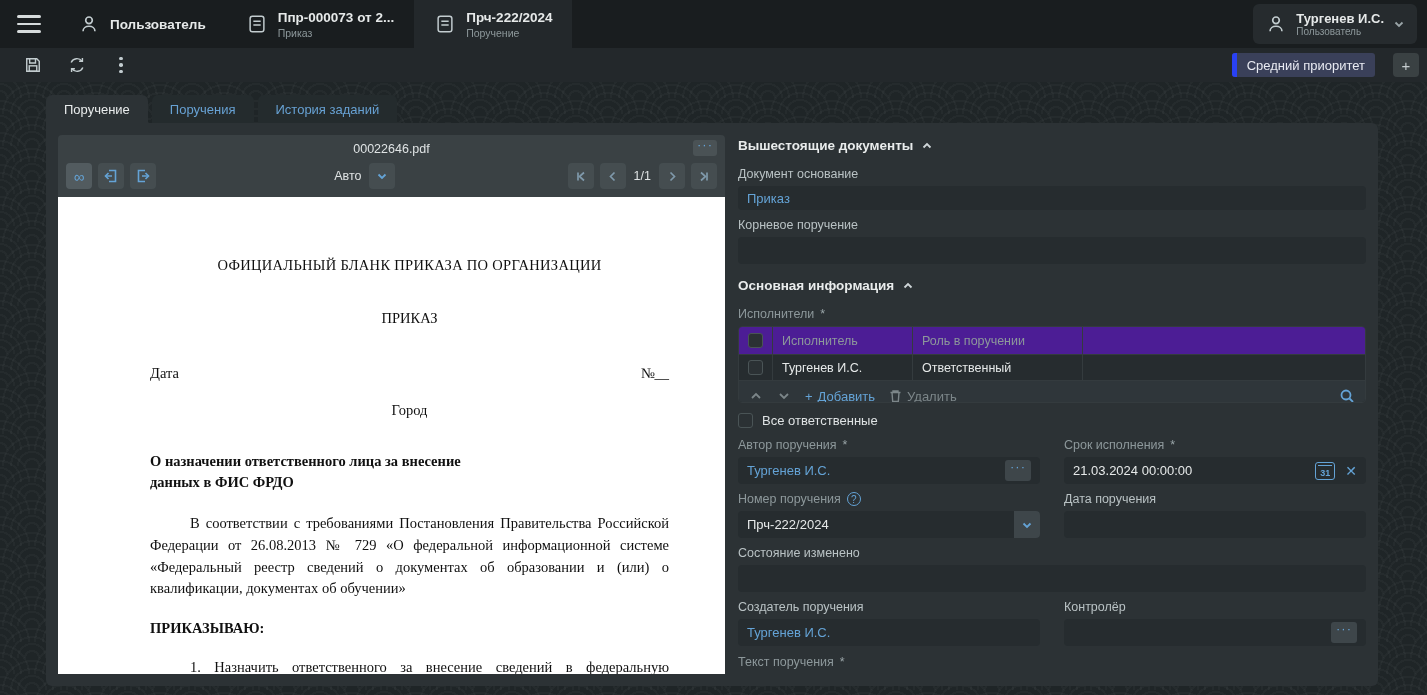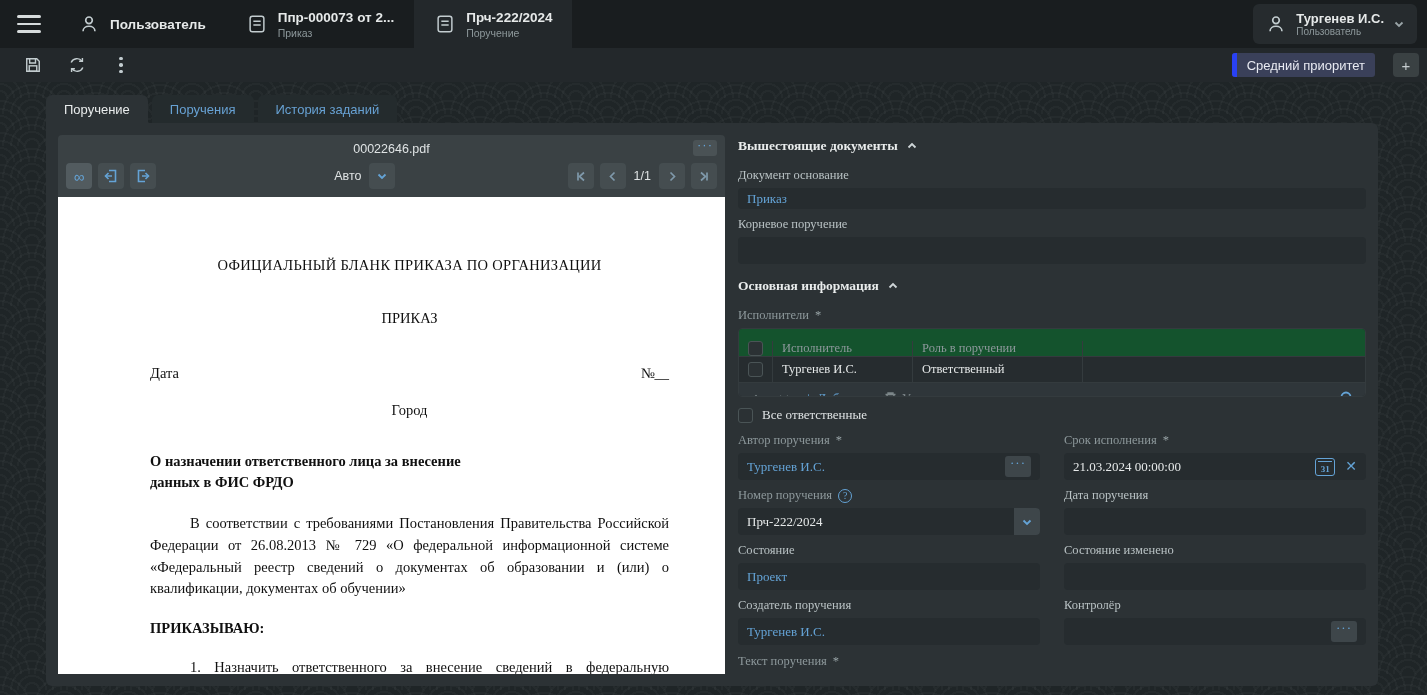--- a/index.html
+++ b/index.html
@@ -67,40 +67,40 @@
   .doc-center { text-align:center; }
   .doc-title { letter-spacing:.3px; }
   .doc-kind { margin-top:36px; }
   .doc-daterow { margin-top:38px; display:flex; justify-content:space-between; }
   .doc-city { margin-top:20px; text-align:center; }
   .doc-subject { margin-top:32px; font-weight:bold; line-height:1.45; width:320px; }
   .doc-par { margin-top:20px; text-align:justify; text-indent:40px; line-height:1.5; }
   .doc-order { margin-top:20px; font-weight:bold; }
 
   
-  .form { flex:1; display:flex; flex-direction:column; overflow:hidden; font-size:13px;font-family:Liberation Serif, serif; }
+  .form { flex:1; display:flex; flex-direction:column; overflow:hidden; font-size:13px; }
   .sec-title { font-size:13.5px; font-weight:bold; color:#e9ecec; display:flex; align-items:center; gap:8px; margin:3px 0 6px; cursor:pointer; }
   .sec-title .chev { color:#cfd6d8; }
   .f-label { color:#b9c2c4; font-size:12.5px; margin:8px 0 5px; display:flex; align-items:center; gap:6px; }
   .f-label.muted { color:#8d989b; }
   .req { color:#9aa5a8; }
   .field { height:27px; background:#262c2f; border-radius:4px; display:flex; align-items:center; padding:0 9px; font-size:13px; color:#e6e9e9; cursor:text; }
   .field .val-link { color:#64a3d6; }
   .field .grow { flex:1; }
   .two-col { display:flex; gap:24px; }
   .two-col > div { flex:1; min-width:0; }
   .dots-btn { width:26px; height:21px; background:#3e464a; border-radius:3px; color:#64a3d6; font-size:13px; line-height:14px; text-align:center; letter-spacing:1px; cursor:pointer; flex:0 0 auto; }
   .dd-btn { width:26px; height:27px; margin-right:-9px; background:#3e464a; border-radius:0 4px 4px 0; display:flex; align-items:center; justify-content:center; color:#64a3d6; cursor:pointer; }
   .cal-btn { width:20px; height:18px; border:1.5px solid #64a3d6; border-radius:3px; color:#64a3d6; font-size:9px; font-weight:bold; display:flex; align-items:flex-end; justify-content:center; padding-bottom:1px; position:relative; cursor:pointer; flex:0 0 auto; }
   .cal-btn:before { content:""; position:absolute; top:2px; left:2px; right:2px; height:1.5px; background:#64a3d6; }
   .x-btn { color:#64a3d6; font-size:14px; margin-left:10px; cursor:pointer; }
 
   .grid-table { background:#262c2f; border-radius:4px; overflow:hidden; border:1px solid #343b3e; }
   .g-row { display:flex; align-items:stretch; height:27px; }
-  .g-head { background:#14532d; color:#8d989b;align-items:flex-end; }
+  .g-head { background:#4c1d95; color:#8d989b; }
   .g-body { border-top:1px solid #343b3e; border-bottom:1px solid #343b3e; }
   .g-cell { display:flex; align-items:center; padding:0 9px; font-size:12.5px; border-right:1px solid #343b3e; }
   .g-c0 { width:34px; justify-content:center; }
   .g-c1 { width:140px; }
   .g-c2 { width:170px; }
   .g-c3 { flex:1; border-right:none; }
   .g-foot { background:#2f363a; height:30px; display:flex; align-items:center; padding:0 10px; gap:14px; }
   .g-foot .nav { color:#7c8689; width:14px; height:14px; cursor:pointer; }
   .link-btn { color:#64a3d6; display:flex; align-items:center; gap:5px; cursor:pointer; font-size:13px; }
   .link-btn.disabled { color:#7c8689; }
@@ -406,26 +406,20 @@
         <div>
           <div class="f-label">Дата поручения</div>
           <div class="field">
               <span></span>
             </div>
         </div>
       </div>
 
       <div class="two-col">
         <div>
-          <div class="f-label">Состояние</div>
-          <div class="field">
-            <span class="val-link">Проект</span>
-          </div>
-        </div>
-        <div>
           <div class="f-label">Состояние изменено</div>
           <div class="field">
               <span></span>
             </div>
         </div>
       </div>
 
       <div class="two-col">
         <div>
           <div class="f-label">Создатель поручения</div>

